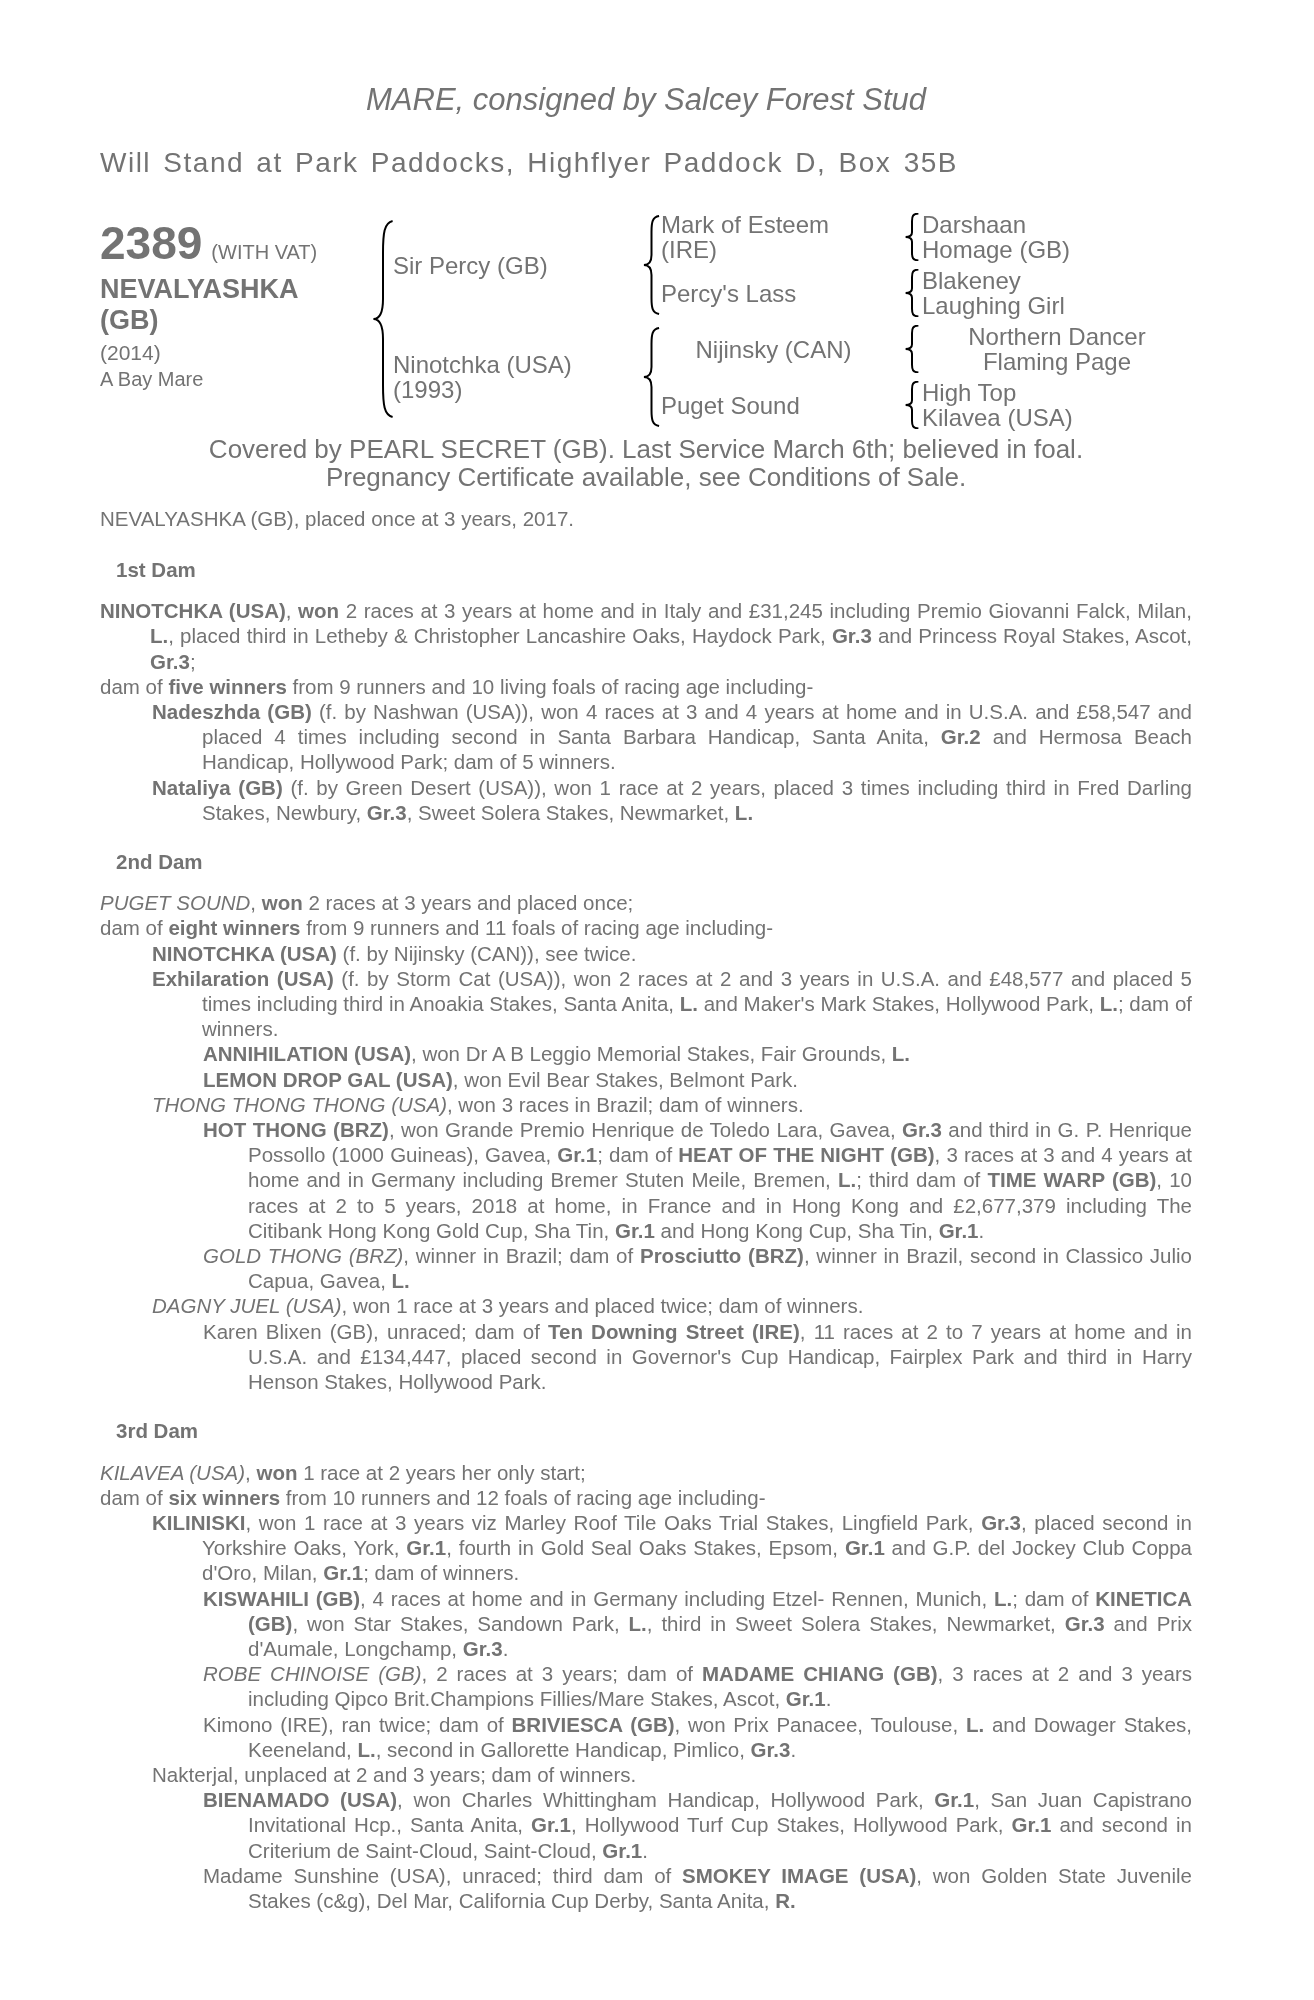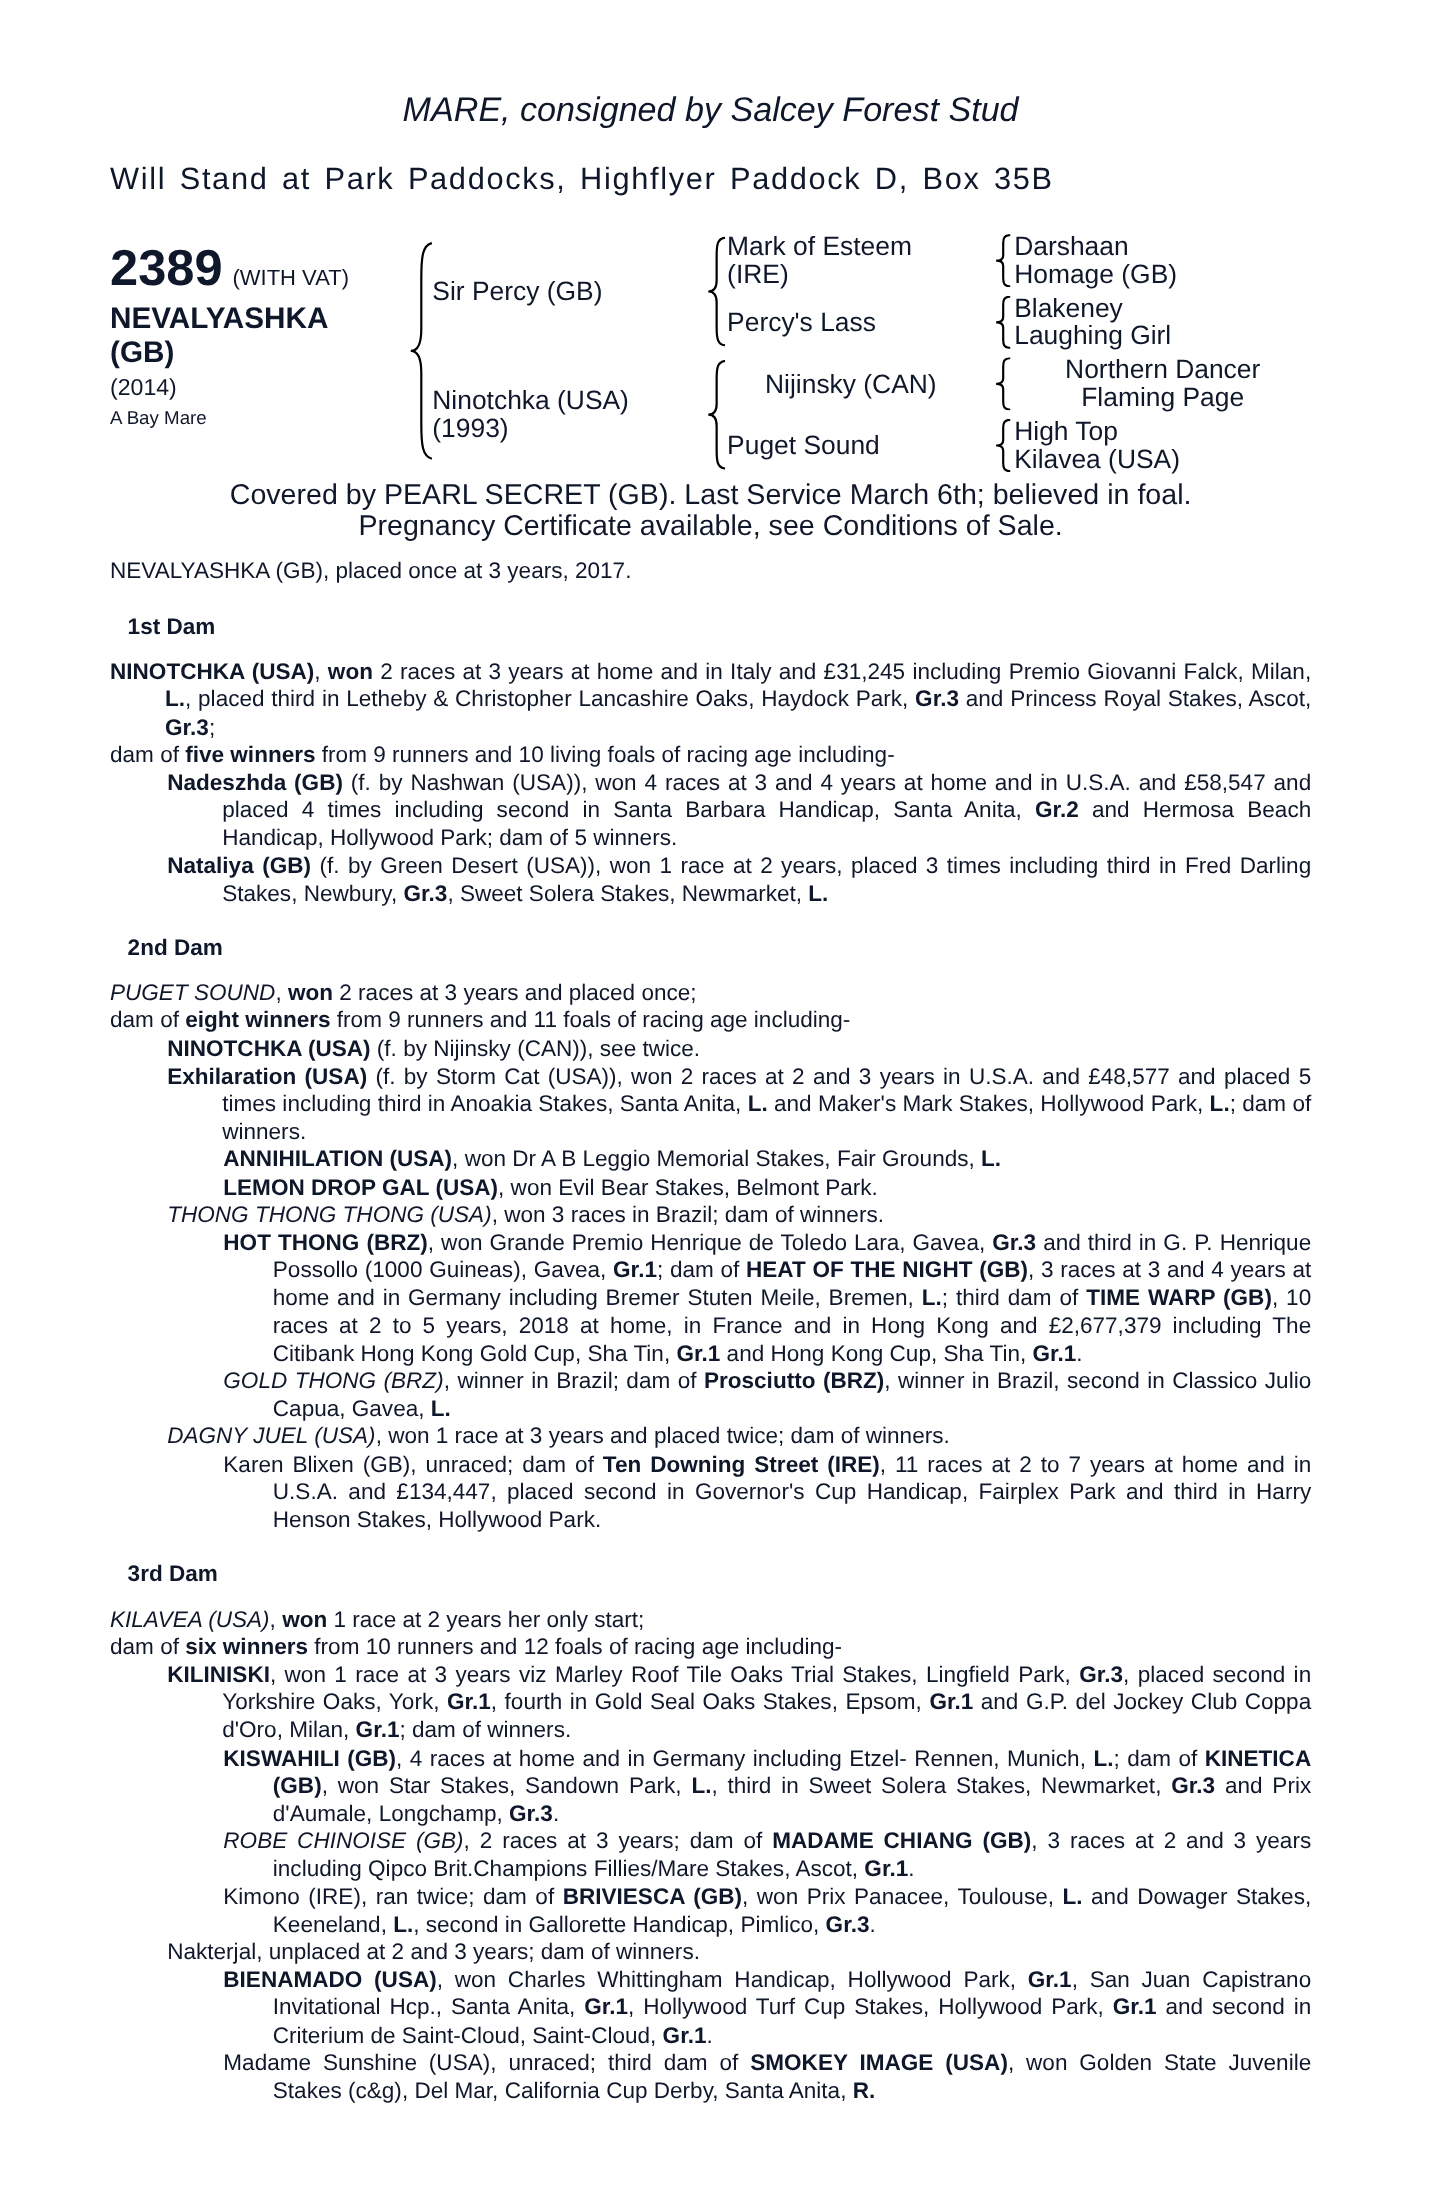--- a/index.html
+++ b/index.html
@@ -1,21 +1,21 @@
 <!DOCTYPE html>
 <html><head>
 <meta charset="utf-8">
 <style>
   html,body { margin:0; padding:0; background:#e8e8e8; }
   .page {
     position:relative;
     width:1314px; height:2000px;
     margin:0 auto;
     background:#ffffff;
-    color:#0f172a;
+    color:#737373;
     font-family:"Liberation Sans","DejaVu Sans",sans-serif;
     overflow:hidden;
     box-sizing:border-box;
     padding:0 122px 0 100px;
   }
   .title {
     margin:82px 0 0 0;
     text-align:center;
     font-style:italic;
     font-size:31px;
@@ -32,21 +32,21 @@
   }
   
   .pedigree { position:relative; margin-top:30px; height:224px; }
   .lot-block { position:absolute; left:0; top:12px; width:272px; }
   .lot-line { display:flex; align-items:baseline; }
   .lot-number { font-size:46px; font-weight:bold; line-height:44px; }
   .vat-label { font-size:20px; margin-left:9px; }
   .horse-name { font-size:27px; font-weight:bold; line-height:31px; margin-top:9px; }
   .horse-name-suffix { font-size:27px; font-weight:bold; line-height:31px; }
   .foaling-year { font-size:21px; line-height:27px; margin-top:3px; }
-  .horse-desc { font-size:17px; line-height:27px; }
+  .horse-desc { font-size:20px; line-height:27px; }
   .ped-cell { position:absolute; display:flex; flex-direction:column; justify-content:center; font-size:24px; line-height:25px; }
   .g1 { left:293px; width:240px; height:112px; }
   .g1a { top:0; }
   .g1b { top:112px; }
   .g2 { left:561px; width:225px; height:56px; }
   .g3 { left:822px; width:270px; height:56px; }
   .r1 { top:0; } .r2 { top:56px; } .r3 { top:112px;text-align:center; } .r4 { top:168px; }
   .brace { position:absolute; }
   .brace svg { width:100%; height:100%; display:block; }
   .brace-main { left:271px; top:10px;  width:24px; height:200px; }

